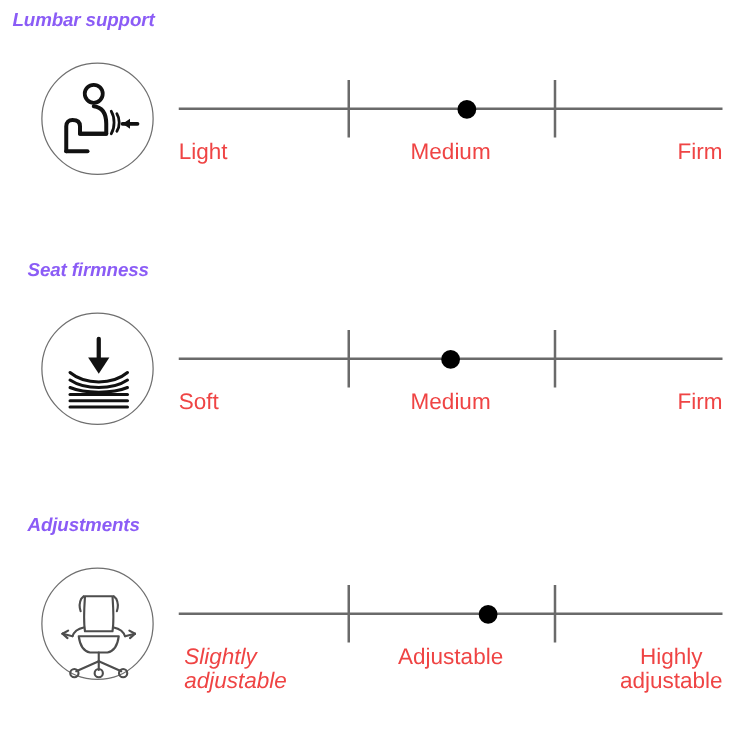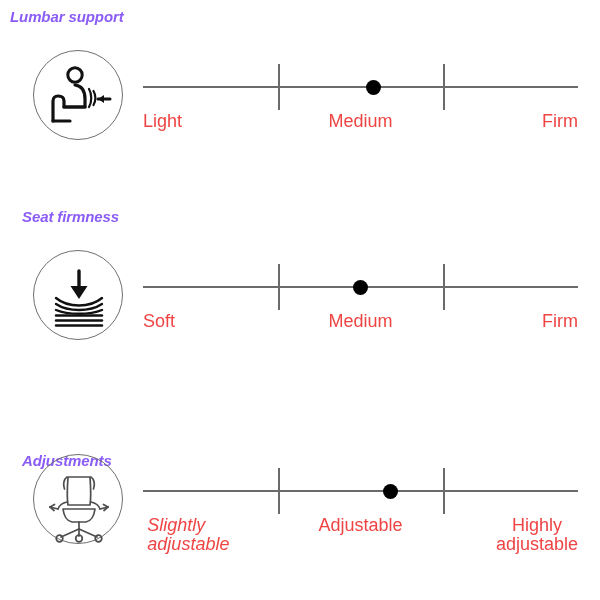--- a/index.html
+++ b/index.html
@@ -35,21 +35,21 @@
     position: absolute;
     left: 10px;
     top: 8px;
     font-size: 15px;
     font-weight: bold;
     letter-spacing: -0.1px;
     color: #8b5cf6;
     white-space: nowrap;
     font-style: italic;
   }
-  .section-3 .section-title { left: 22px; margin-top: 40px; }
+  .section-3 .section-title { left: 22px; }
   .section-2 .section-title { left: 22px; }
 
   
   .icon-badge {
     position: absolute;
     left: 33px;
     top: 50px;
     width: 90px;
     height: 90px;
     border: 1.6px solid #6f6f6f;

